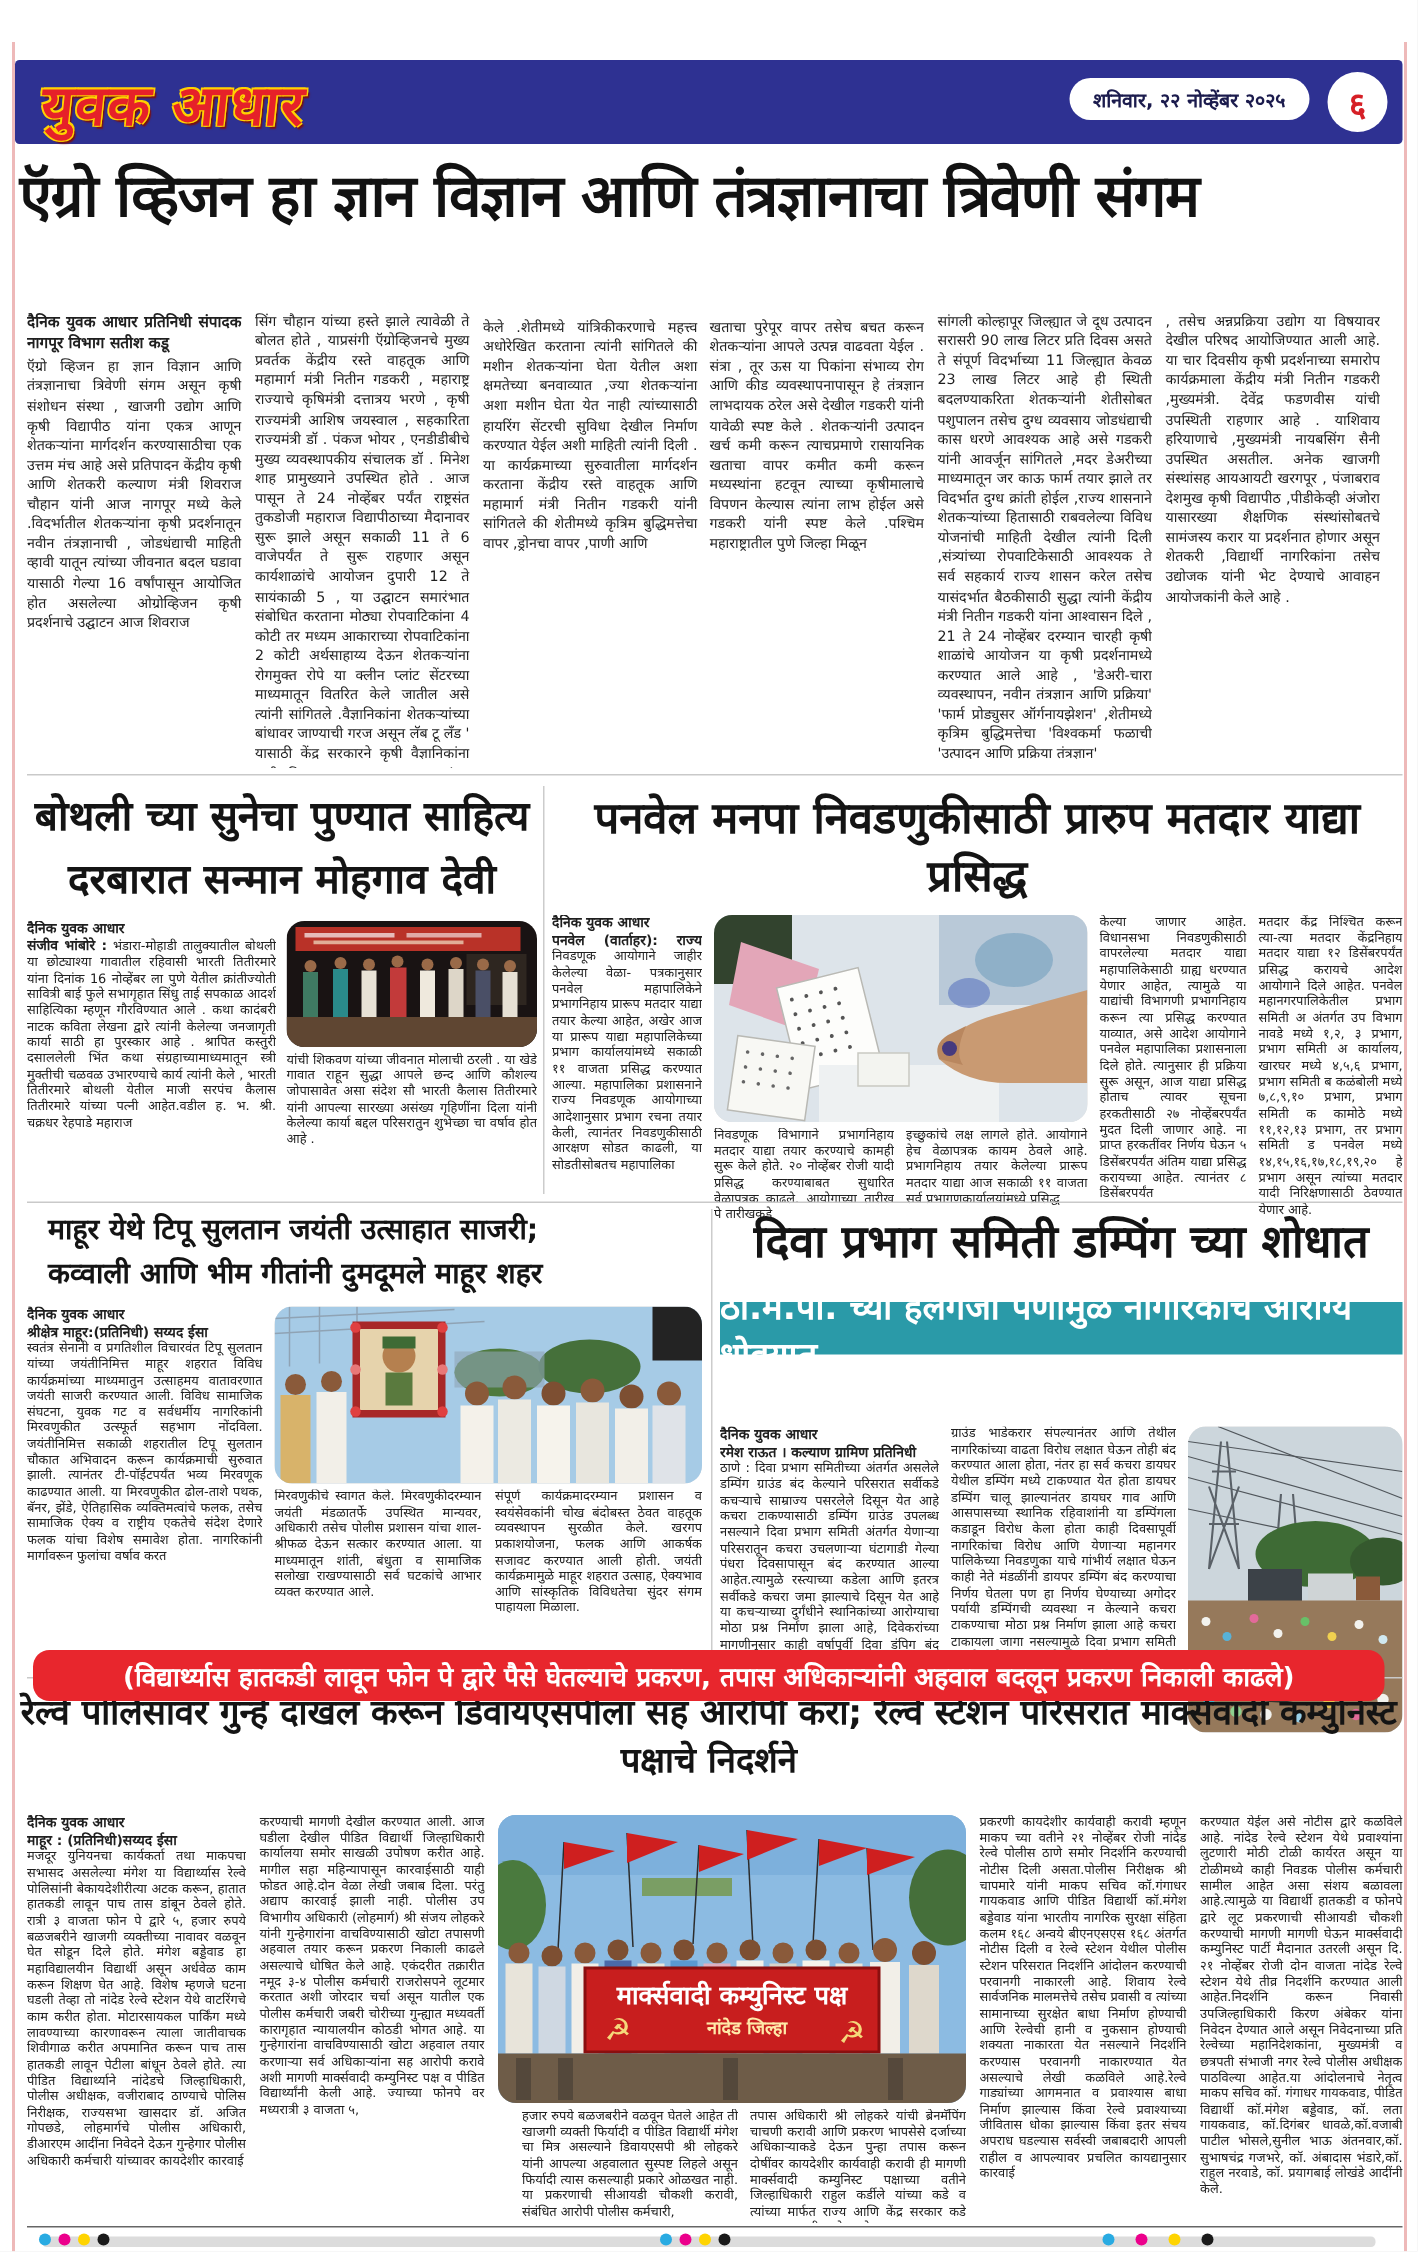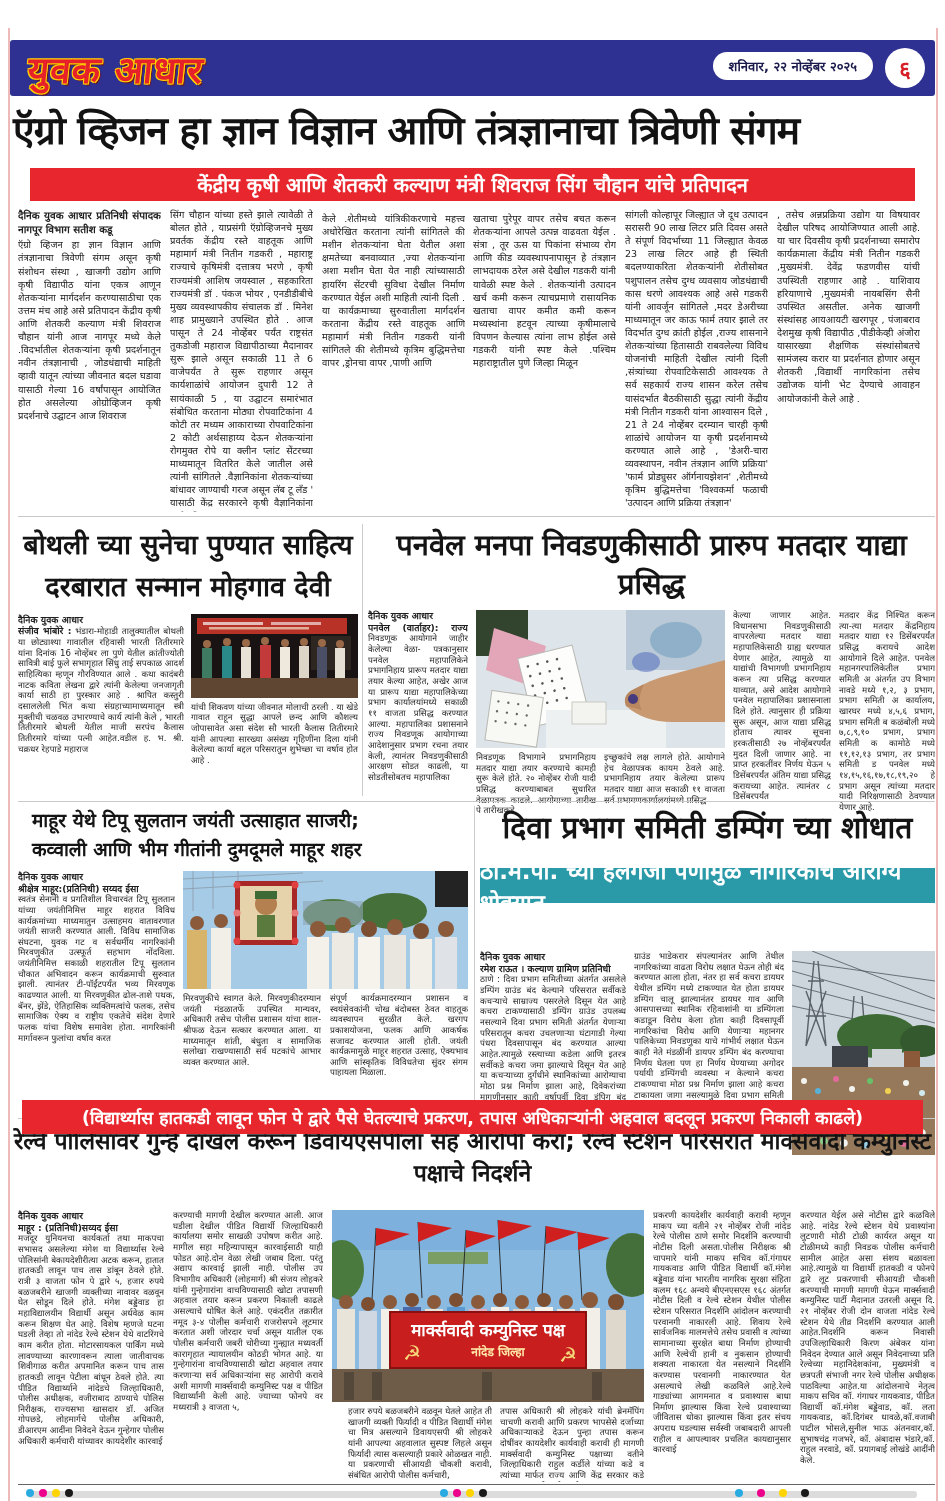--- a/index.html
+++ b/index.html
@@ -20,33 +20,33 @@
               background:#ffffff;color:#d61f26;font-size:22px;font-weight:bold;
               display:flex;align-items:center;justify-content:center;}
 
   
   .h-main{position:absolute;left:0;top:102px;width:799px;text-align:right;font-size:39px;
           font-weight:bold;color:#121212;letter-spacing:-1px;}
   .bar-red1{position:absolute;left:30px;top:168px;width:885px;height:33px;background:#e8262d;
             color:#fff;font-size:20px;font-weight:bold;display:flex;align-items:center;justify-content:center;}
   .h2{font-weight:bold;color:#141414;text-align:center;}
   .bar-red2{position:absolute;left:22px;top:1100px;width:901px;height:34px;background:#e8262d;
-            color:#fff;font-size:17.5px;font-weight:bold;display:flex;align-items:center;justify-content:center;}
+            color:#fff;font-size:17.5px;font-weight:bold;display:flex;align-items:center;justify-content:center;border-radius:11px;}
   .bar-teal{position:absolute;left:0;top:62px;width:455px;height:35px;background:#2a9aa8;
             color:#fff;font-size:23px;font-weight:bold;display:flex;align-items:center;justify-content:center;}
 
   
   .cols{display:flex;}
   .col{font-size:9.5px;line-height:1.38;text-align:justify;color:#1f1f1f;overflow:hidden;}
   .col.small{font-size:8.6px;line-height:1.24;}
   .byline{font-weight:bold;font-size:1.08em;margin-bottom:2px;}
   .divider{position:absolute;left:18px;width:917px;height:1px;background:#c9c9c9;}
   .vrule{position:absolute;width:1px;background:#cccccc;}
 
-  .photo{overflow:hidden;background:#ddd;}
+  .photo{overflow:hidden;background:#ddd;border-radius:12px;}
   .photo svg{display:block;width:100%;height:100%;}
 
   
   .printline{position:absolute;left:18px;top:1484px;width:917px;height:1px;background:#666;}
   .printbar{position:absolute;left:28px;top:1491px;width:889px;height:7px;background:#dcdcdc;border-radius:3px;}
   .dots{position:absolute;top:1489px;display:flex;gap:5px;}
   .dot{width:8px;height:8px;border-radius:50%;}
 </style>
 </head>
 <body>
@@ -55,21 +55,20 @@
   <div class="edge l"></div>
   <div class="edge r"></div>
 
   <div class="masthead">
     <div class="logo">युवक आधार</div>
     <div class="datebox">शनिवार, २२ नोव्हेंबर २०२५</div>
     <div class="pagecircle">६</div>
   </div>
 
   <div class="h-main">ऍग्रो व्हिजन हा ज्ञान विज्ञान आणि तंत्रज्ञानाचा त्रिवेणी संगम</div>
-  <div class="bar-red1">केंद्रीय कृषी आणि शेतकरी कल्याण मंत्री शिवराज सिंग चौहान यांचे प्रतिपादन</div>
 
   <div style="position:absolute;left:18px;top:208px;width:917px;height:304px;" class="cols">
     <div class="col" style="width:143px;margin-right:9px;height:304px;">
       <div class="byline">दैनिक युवक आधार प्रतिनिधी संपादक नागपूर विभाग सतीश कडू</div>
       <span>ऍग्रो व्हिजन हा ज्ञान विज्ञान आणि तंत्रज्ञानाचा त्रिवेणी संगम असून कृषी संशोधन संस्था , खाजगी उद्योग आणि कृषी विद्यापीठ यांना एकत्र आणून शेतकऱ्यांना मार्गदर्शन करण्यासाठीचा एक उत्तम मंच आहे असे प्रतिपादन केंद्रीय कृषी आणि शेतकरी कल्याण मंत्री शिवराज चौहान यांनी आज नागपूर मध्ये केले .विदर्भातील शेतकऱ्यांना कृषी प्रदर्शनातून नवीन तंत्रज्ञानाची , जोडधंद्याची माहिती व्हावी यातून त्यांच्या जीवनात बदल घडावा यासाठी गेल्या 16 वर्षांपासून आयोजित होत असलेल्या ओग्रोव्हिजन कृषी प्रदर्शनाचे उद्घाटन आज शिवराज</span>
     </div>
     <div class="col" style="width:143px;margin-right:9px;height:304px;">सिंग चौहान यांच्या हस्ते झाले त्यावेळी ते बोलत होते , याप्रसंगी ऍग्रोव्हिजनचे मुख्य प्रवर्तक केंद्रीय रस्ते वाहतूक आणि महामार्ग मंत्री नितीन गडकरी , महाराष्ट्र राज्याचे कृषिमंत्री दत्तात्रय भरणे , कृषी राज्यमंत्री आशिष जयस्वाल , सहकारिता राज्यमंत्री डॉ . पंकज भोयर , एनडीडीबीचे मुख्य व्यवस्थापकीय संचालक डॉ . मिनेश शाह प्रामुख्याने उपस्थित होते . आज पासून ते 24 नोव्हेंबर पर्यंत राष्ट्रसंत तुकडोजी महाराज विद्यापीठाच्या मैदानावर सुरू झाले असून सकाळी 11 ते 6 वाजेपर्यंत ते सुरू राहणार असून कार्यशाळांचे आयोजन दुपारी 12 ते सायंकाळी 5 , या उद्घाटन समारंभात संबोधित करताना मोठ्या रोपवाटिकांना 4 कोटी तर मध्यम आकाराच्या रोपवाटिकांना 2 कोटी अर्थसाहाय्य देऊन शेतकऱ्यांना रोगमुक्त रोपे या क्लीन प्लांट सेंटरच्या माध्यमातून वितरित केले जातील असे त्यांनी सांगितले .वैज्ञानिकांना शेतकऱ्यांच्या बांधावर जाण्याची गरज असून लॅब टू लँड ' यासाठी केंद्र सरकारने कृषी वैज्ञानिकांना कृषी विस्तार उपक्रम राबवायला सांगत असल्याचे चौहान यांनी नमूद</div>
     <div style="width:294px;margin-right:9px;height:304px;display:flex;">
       <div class="photo" style="width:294px;height:90px;">
         <svg viewBox="0 0 294 90" preserveAspectRatio="none">

